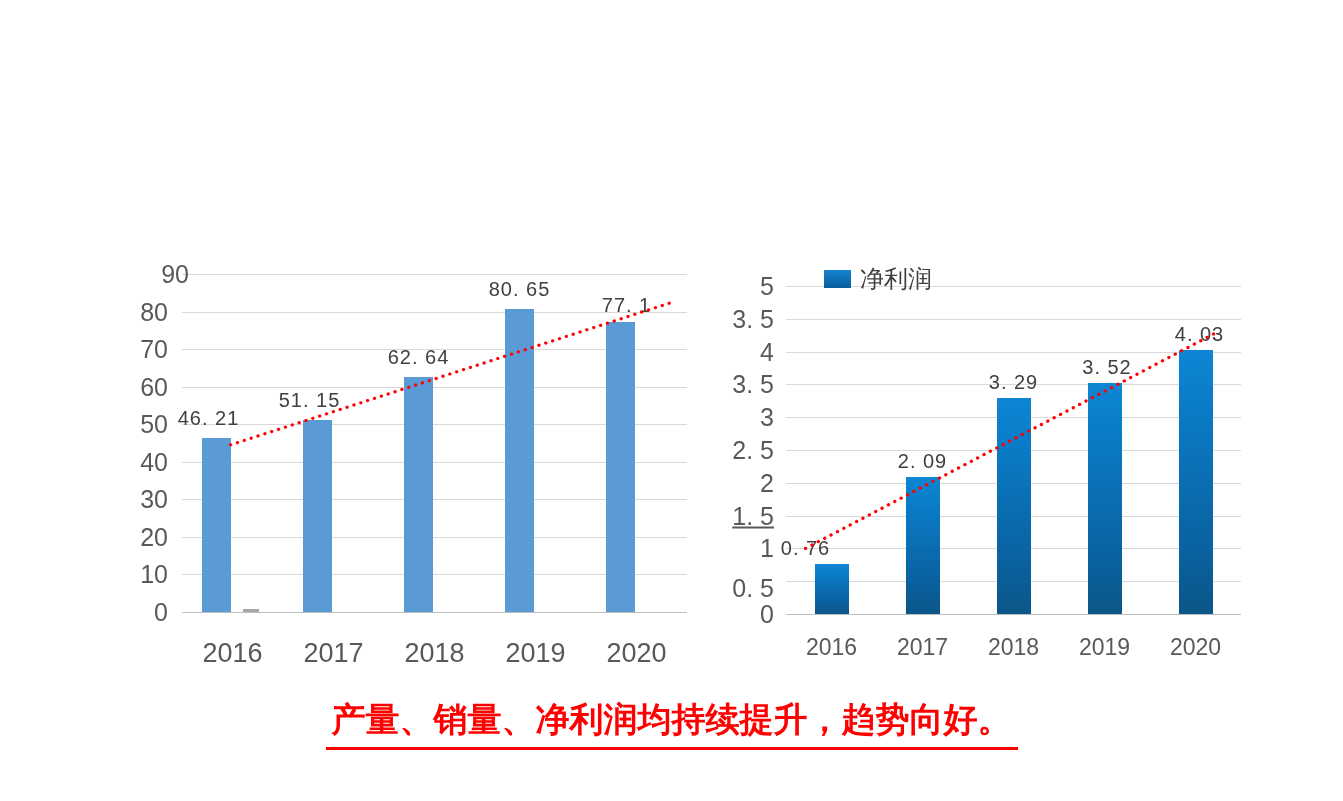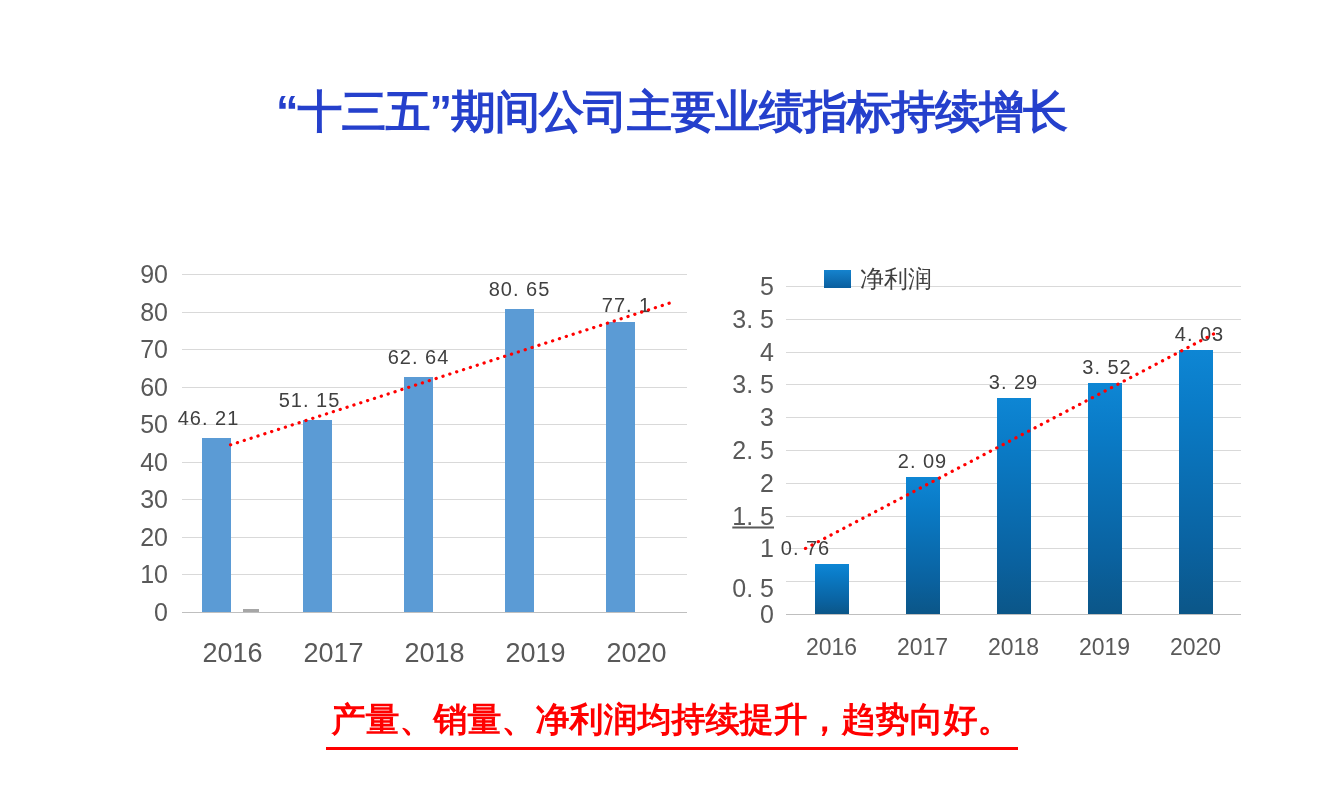--- a/index.html
+++ b/index.html
@@ -155,27 +155,26 @@
   #caption .cap-inner {
     display: inline-block;
     border-bottom: 3px solid #FF0000;
     padding: 0 6px 4px 6px;
   }
 </style>
 </head>
 <body>
 
 <div id="slide-title">
-  <span class="line2">“十三五”期间公司主要业绩指标持续增长</span>
 </div>
 
 <div id="chart-left" class="chart-panel">
   <div class="plot-area" id="plot-left">
       <div class="gridline" style="left: 58px; top: 22px; width: 505px;"></div>
-      <div class="ytick" style="top: 22px; right: 526px;">90</div>
+      <div class="ytick" style="top: 22px; right: 505px;">90</div>
       <div class="gridline" style="left: 58px; top: 60px; width: 505px;"></div>
       <div class="ytick" style="top: 59.5556px; right: 526px;">80</div>
       <div class="gridline" style="left: 58px; top: 97px; width: 505px;"></div>
       <div class="ytick" style="top: 97.1111px; right: 526px;">70</div>
       <div class="gridline" style="left: 58px; top: 135px; width: 505px;"></div>
       <div class="ytick" style="top: 134.667px; right: 526px;">60</div>
       <div class="gridline" style="left: 58px; top: 172px; width: 505px;"></div>
       <div class="ytick" style="top: 172.222px; right: 526px;">50</div>
       <div class="gridline" style="left: 58px; top: 210px; width: 505px;"></div>
       <div class="ytick" style="top: 209.778px; right: 526px;">40</div>

